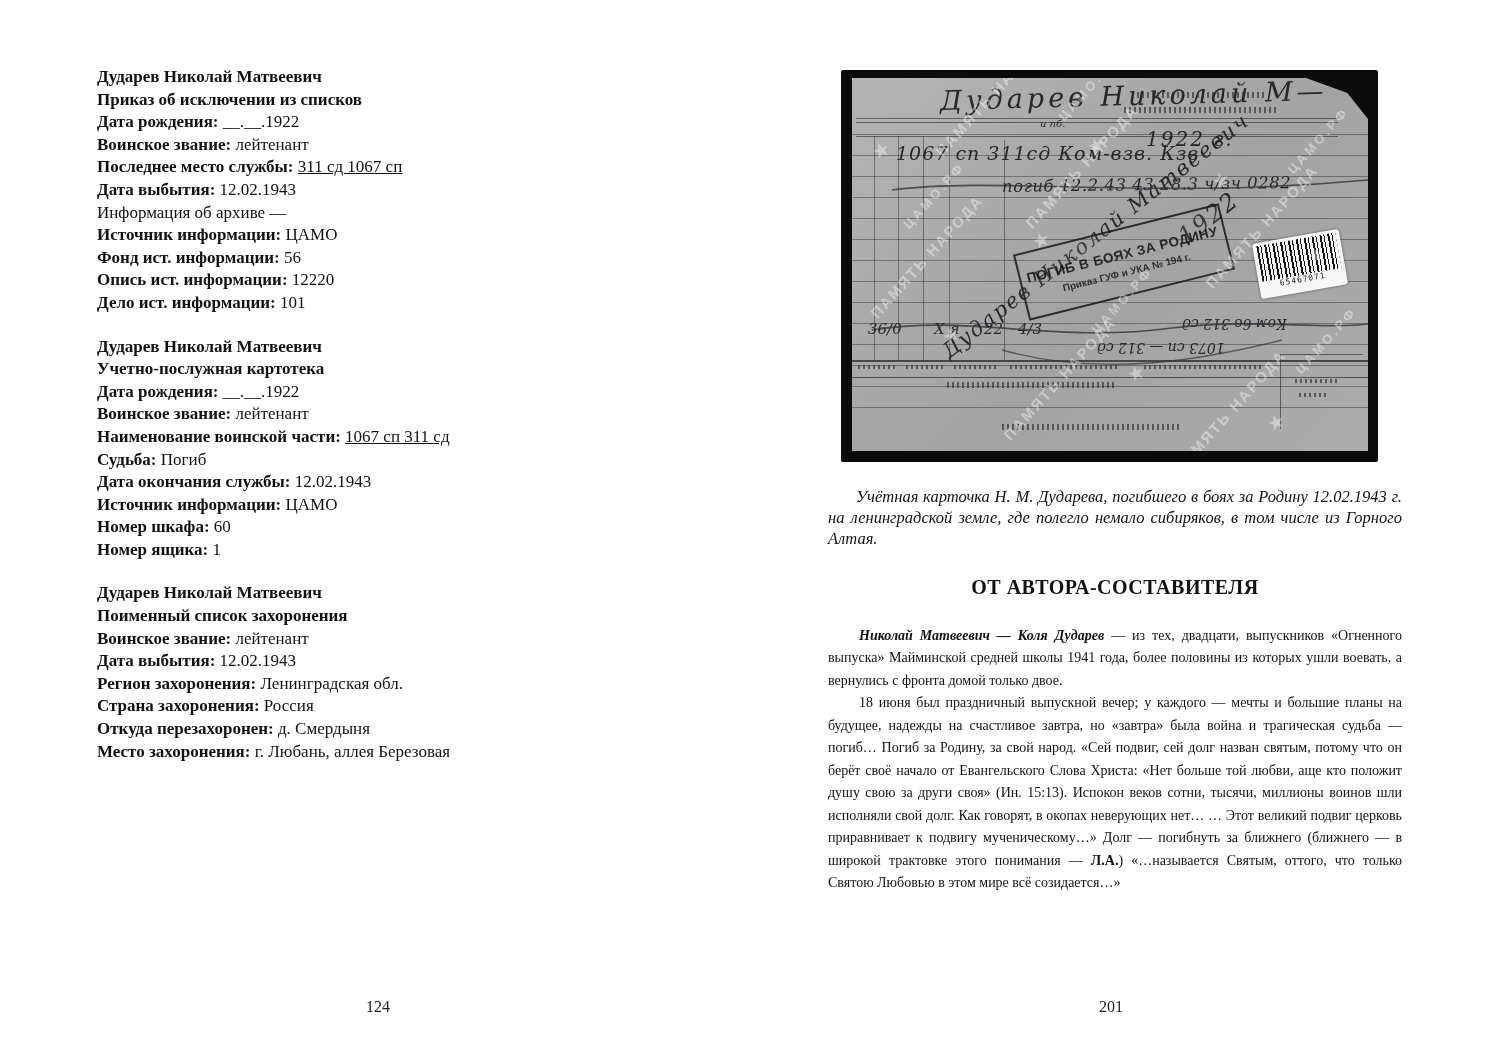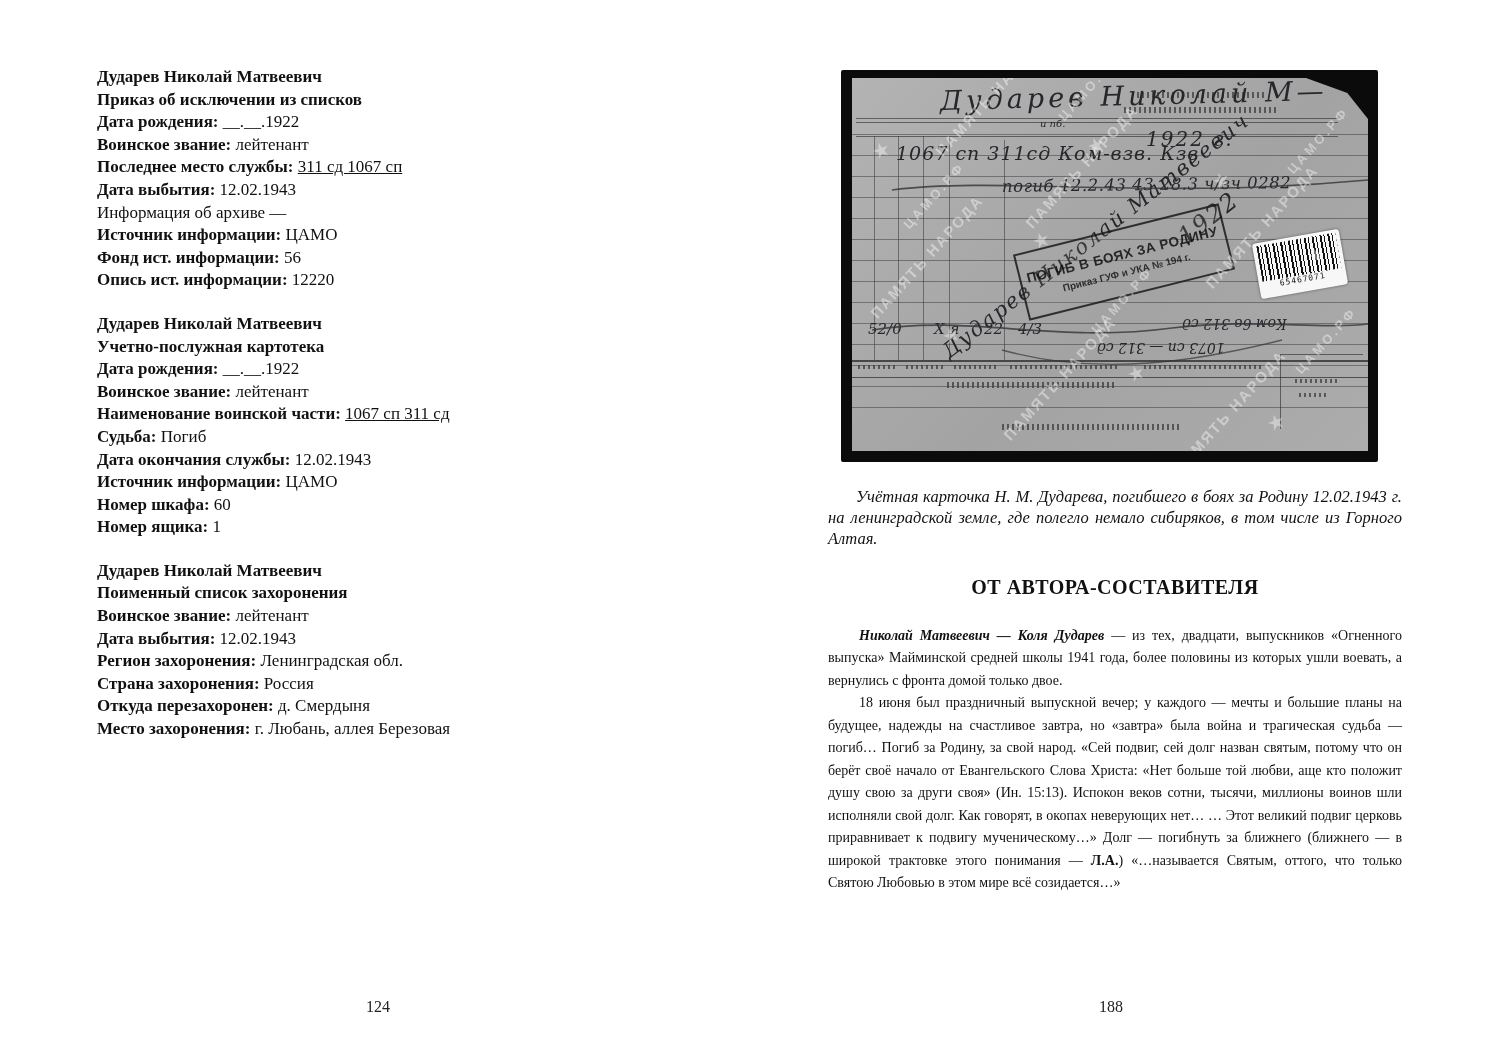--- a/index.html
+++ b/index.html
@@ -100,20 +100,21 @@
         <div class="record-title">Дударев Николай Матвеевич</div>
         <div class="record-subtitle">Приказ об исключении из списков</div>
         <div class="field"><span class="lbl">Дата рождения:</span> <span class="val">__.__.1922</span></div>
         <div class="field"><span class="lbl">Воинское звание:</span> <span class="val">лейтенант</span></div>
         <div class="field"><span class="lbl">Последнее место службы:</span> <span class="val u">311 сд 1067 сп</span></div>
         <div class="field"><span class="lbl">Дата выбытия:</span> <span class="val">12.02.1943</span></div>
         <div class="field"><span class="lbl plain">Информация об архиве</span> <span class="val">—</span></div>
         <div class="field"><span class="lbl">Источник информации:</span> <span class="val">ЦАМО</span></div>
         <div class="field"><span class="lbl">Фонд ист. информации:</span> <span class="val">56</span></div>
         <div class="field"><span class="lbl">Опись ист. информации:</span> <span class="val">12220</span></div>
+        <div class="field"><span class="lbl">Дело ист. информации:</span> <span class="val">101</span></div>
       </div>
       <div class="record">
         <div class="record-title">Дударев Николай Матвеевич</div>
         <div class="record-subtitle">Учетно-послужная картотека</div>
         <div class="field"><span class="lbl">Дата рождения:</span> <span class="val">__.__.1922</span></div>
         <div class="field"><span class="lbl">Воинское звание:</span> <span class="val">лейтенант</span></div>
         <div class="field"><span class="lbl">Наименование воинской части:</span> <span class="val u">1067 сп 311 сд</span></div>
         <div class="field"><span class="lbl">Судьба:</span> <span class="val">Погиб</span></div>
         <div class="field"><span class="lbl">Дата окончания службы:</span> <span class="val">12.02.1943</span></div>
         <div class="field"><span class="lbl">Источник информации:</span> <span class="val">ЦАМО</span></div>
@@ -162,21 +163,21 @@
       <div class="hw hw-name">Дударев Николай М—</div>
       <div class="hw hw-rank">и пб.</div>
       <div class="hw hw-year">1922 г.</div>
       <div class="hw hw-unit">1067 сп 311сд   Ком-взв. Кзв</div>
       <div class="hw hw-death">погиб 12.2.43      43 28.3  ч/зч 0282</div>
       <div class="hw hw-diagname">Дударев Николай Матвеевич</div>
       <div class="hw hw-diagyear">1922</div>
       <div class="hw hw-rev" style="left:330px;top:238px;">Ком 6в 312 сд</div>
       <div class="hw hw-rev" style="left:245px;top:262px;">1073 сп — 312 сд</div>
       <div id="bottom-cells">
-          <div class="hw hw-cell" style="left: 16px;">52/0</div>
+          <div class="hw hw-cell" style="left: 16px;">36/0</div>
           <div class="hw hw-cell" style="left: 82px;">Х я</div>
           <div class="hw hw-cell" style="left: 132px;">22</div>
           <div class="hw hw-cell" style="left: 166px;">4/3</div>
         </div>
 
       <div class="stamp">
         <div class="stamp-l1">ПОГИБ В БОЯХ ЗА РОДИНУ</div>
         <div class="stamp-l2">Приказ ГУФ и УКА №         194    г.</div>
       </div>
 
@@ -216,14 +217,14 @@
   </div>
 
   <div class="caption">Учётная карточка Н. М. Дударева, погибшего в боях за Родину 12.02.1943 г. на ленинградской земле, где полегло немало сибиряков, в том числе из Горного Алтая.</div>
   <div class="heading">ОТ АВТОРА-СОСТАВИТЕЛЯ</div>
   <div class="paragraphs">
       <div class="para"><span class="b i">Николай Матвеевич — Коля Дударев</span><span> — из тех, двадцати, выпускников «Огненного выпуска» Майминской средней школы 1941 года, более половины из которых ушли воевать, а вернулись с фронта домой только двое.</span></div>
       <div class="para"><span>18 июня был праздничный выпускной вечер; у каждого — мечты и большие планы на будущее, надежды на счастливое завтра, но «завтра» была война и трагическая судьба — погиб… Погиб за Родину, за свой народ. «Сей подвиг, сей долг назван святым, потому что он берёт своё начало от Евангельского Слова Христа: «Нет больше той любви, аще кто положит душу свою за други своя» (Ин. 15:13). Испокон веков сотни, тысячи, миллионы воинов шли исполняли свой долг. Как говорят, в окопах неверующих нет… … Этот великий подвиг церковь приравнивает к подвигу мученическому…» Долг — погибнуть за ближнего (ближнего — в широкой трактовке этого понимания — </span><span class="b ">Л.А.</span><span>) «…называется Святым, оттого, что только Святою Любовью в этом мире всё созидается…»</span></div>
     </div>
 
   <div class="pagenum left">124</div>
-  <div class="pagenum right">188</div>
+  <div class="pagenum right">201</div>
 </div>
 
 </body></html>

